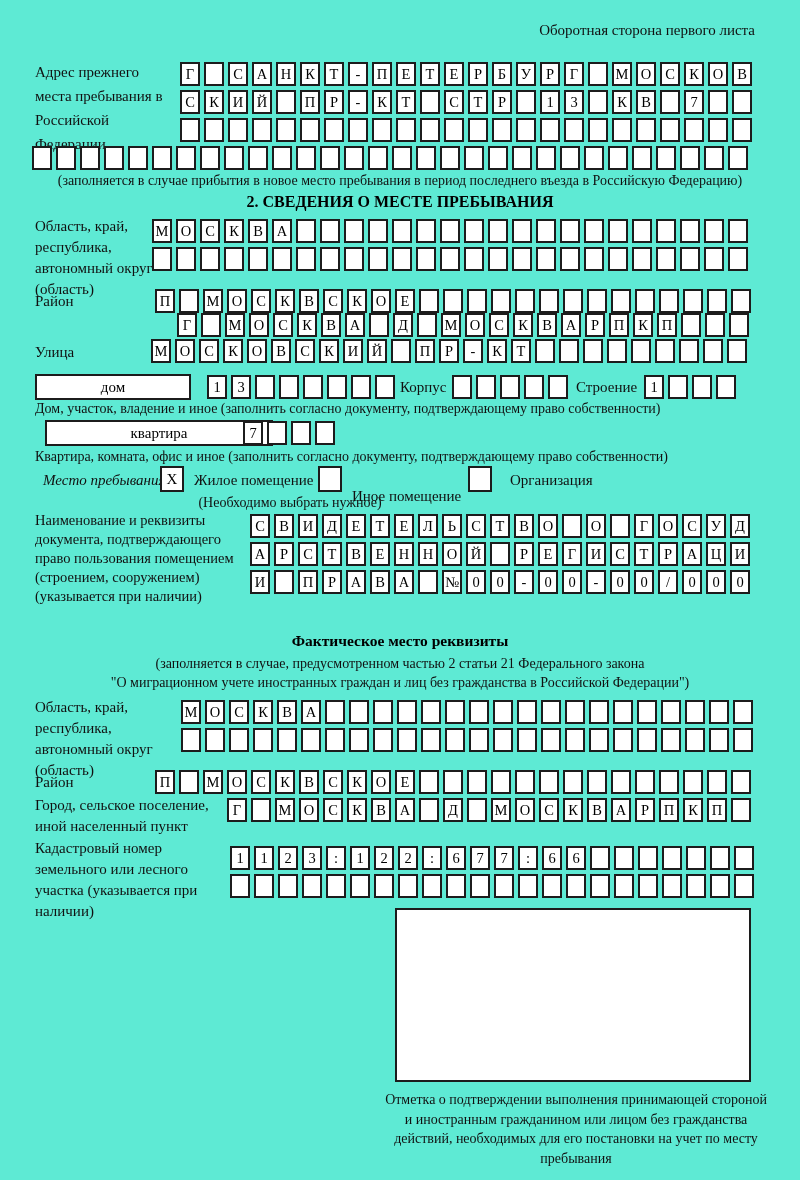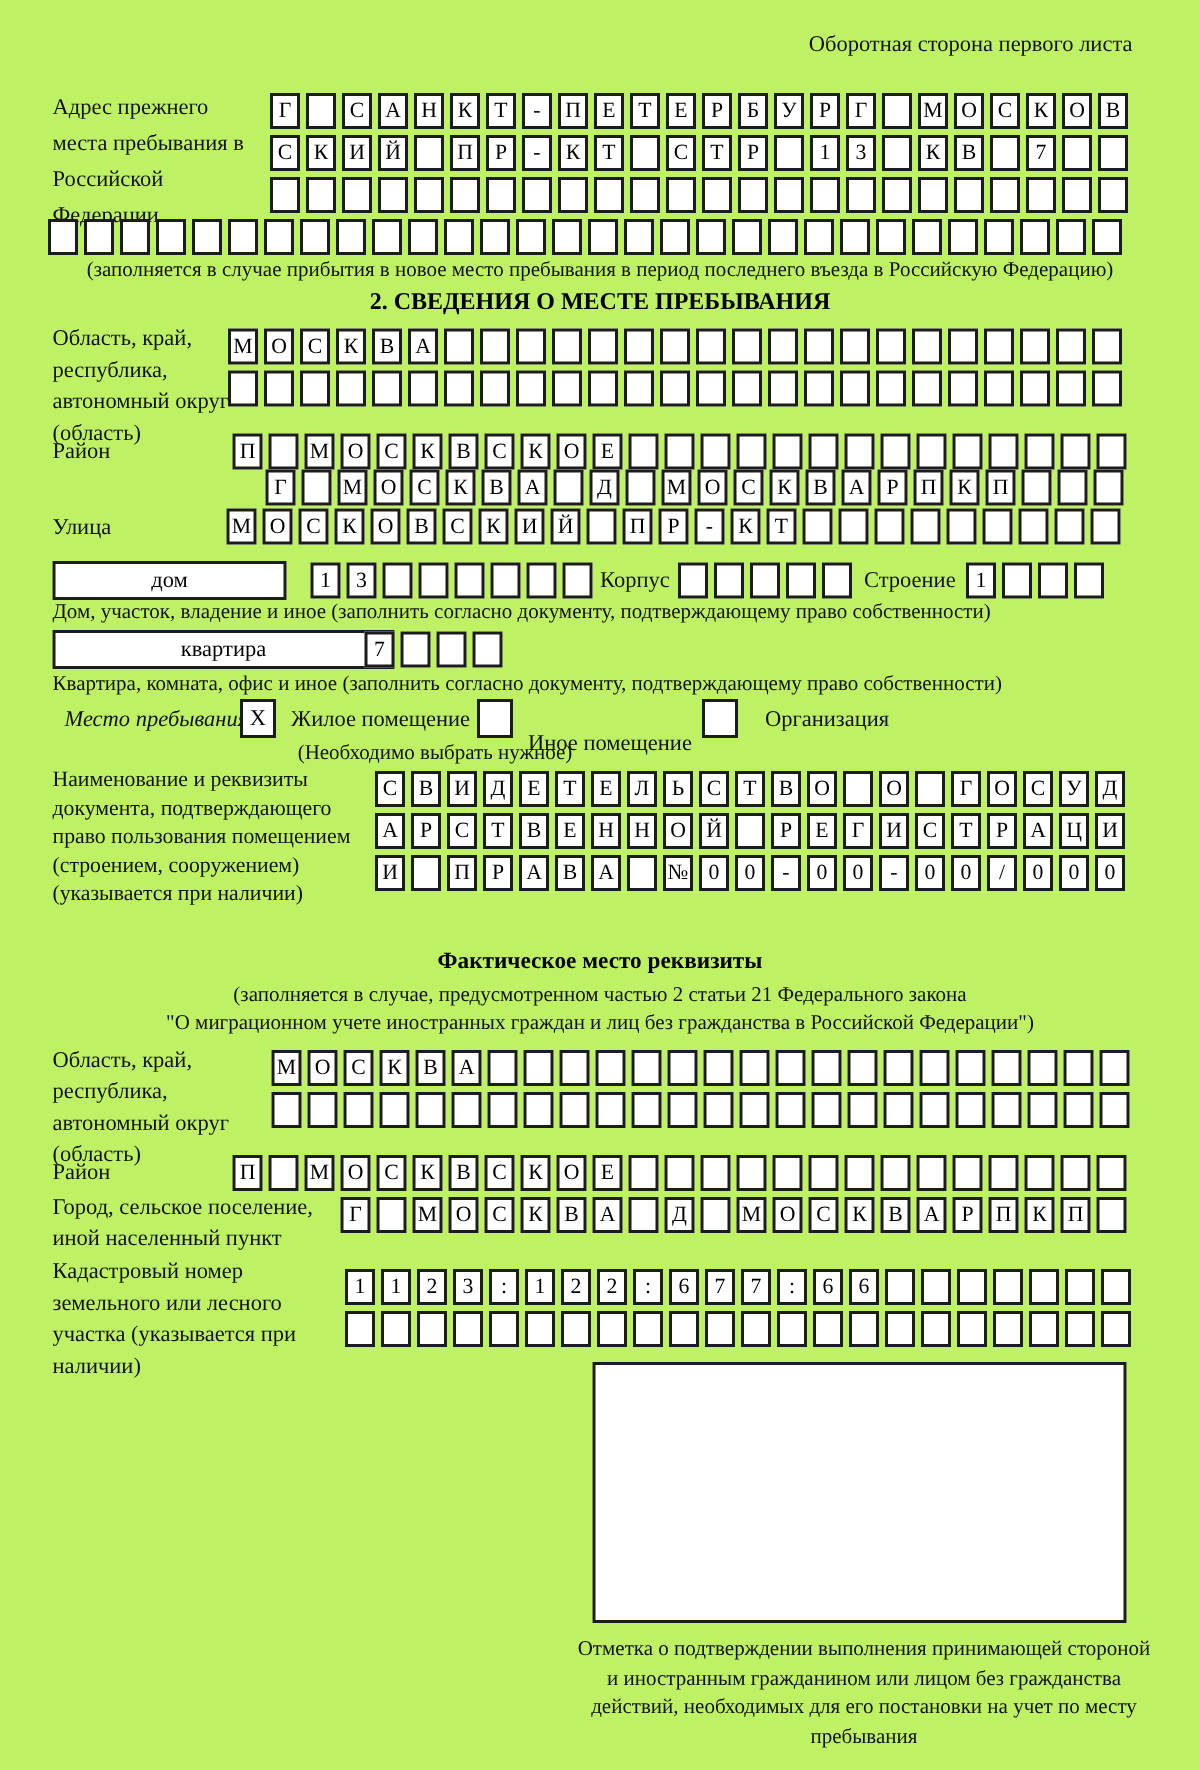--- a/index.html
+++ b/index.html
@@ -1,18 +1,18 @@
 <!DOCTYPE html>
 <html><head>
 <meta charset="utf-8">
 <style>
   html,body { margin:0; padding:0; background:#ffffff; }
   .page {
     position:relative; width:800px; height:1180px; margin:0 auto;
-    background:#bef264; color:#000;
+    background:#5eead4; color:#000;
     font-family:"Liberation Serif","DejaVu Serif",serif;
     overflow:hidden;
   }
   .abs { position:absolute; }
   .lbl { font-size:15px; line-height:24px; color:#111; }
   .lbl-tight { font-size:15px; line-height:21px; color:#111; }
   .note { font-size:14px; color:#111; }
   .center { text-align:center; }
   .boxrow { white-space:nowrap; height:24px; }
   .cell {
@@ -69,21 +69,21 @@
   <div class="abs boxrow" style="left:151px; top:339px;"><span class="cell">М</span><span class="cell">О</span><span class="cell">С</span><span class="cell">К</span><span class="cell">О</span><span class="cell">В</span><span class="cell">С</span><span class="cell">К</span><span class="cell">И</span><span class="cell">Й</span><span class="cell"></span><span class="cell">П</span><span class="cell">Р</span><span class="cell">-</span><span class="cell">К</span><span class="cell">Т</span><span class="cell"></span><span class="cell"></span><span class="cell"></span><span class="cell"></span><span class="cell"></span><span class="cell"></span><span class="cell"></span><span class="cell"></span><span class="cell"></span></div>
 
   <div class="widebox" style="left:35px; top:374px; width:156px;">дом</div>
   <div class="abs boxrow" style="left:207px; top:375px;"><span class="cell">1</span><span class="cell">3</span><span class="cell"></span><span class="cell"></span><span class="cell"></span><span class="cell"></span><span class="cell"></span><span class="cell"></span></div>
   <div class="abs lbl-tight" style="left:400px; top:377px;">Корпус</div>
   <div class="abs boxrow" style="left:452px; top:375px;"><span class="cell"></span><span class="cell"></span><span class="cell"></span><span class="cell"></span><span class="cell"></span></div>
   <div class="abs lbl-tight" style="left:576px; top:377px;">Строение</div>
   <div class="abs boxrow" style="left:644px; top:375px;"><span class="cell">1</span><span class="cell"></span><span class="cell"></span><span class="cell"></span></div>
   <div class="abs note" style="left:35px; top:401px;">Дом, участок, владение и иное (заполнить согласно документу, подтверждающему право собственности)</div>
 
-  <div class="widebox" style="left:35px; top:420px; width:228px;">квартира</div>
+  <div class="widebox" style="left:45px; top:420px; width:228px;">квартира</div>
   <div class="abs boxrow" style="left:243px; top:421px;"><span class="cell">7</span><span class="cell"></span><span class="cell"></span><span class="cell"></span></div>
   <div class="abs note" style="left:35px; top:449px;">Квартира, комната, офис и иное (заполнить согласно документу, подтверждающему право собственности)</div>
 
   <div class="abs lbl-tight" style="left:43px; top:470px;font-style:italic;">Место пребывания:</div>
   <div class="checkbox" style="left:160px; top:466px;">X</div>
   <div class="abs lbl-tight" style="left:194px; top:470px;">Жилое помещение</div>
   <div class="checkbox" style="left:318px; top:466px;"></div>
   <div class="abs lbl-tight" style="left:352px; top:486px;text-align:right;">Иное помещение</div>
   <div class="checkbox" style="left:468px; top:466px;"></div>
   <div class="abs lbl-tight" style="left:510px; top:470px;">Организация</div>

